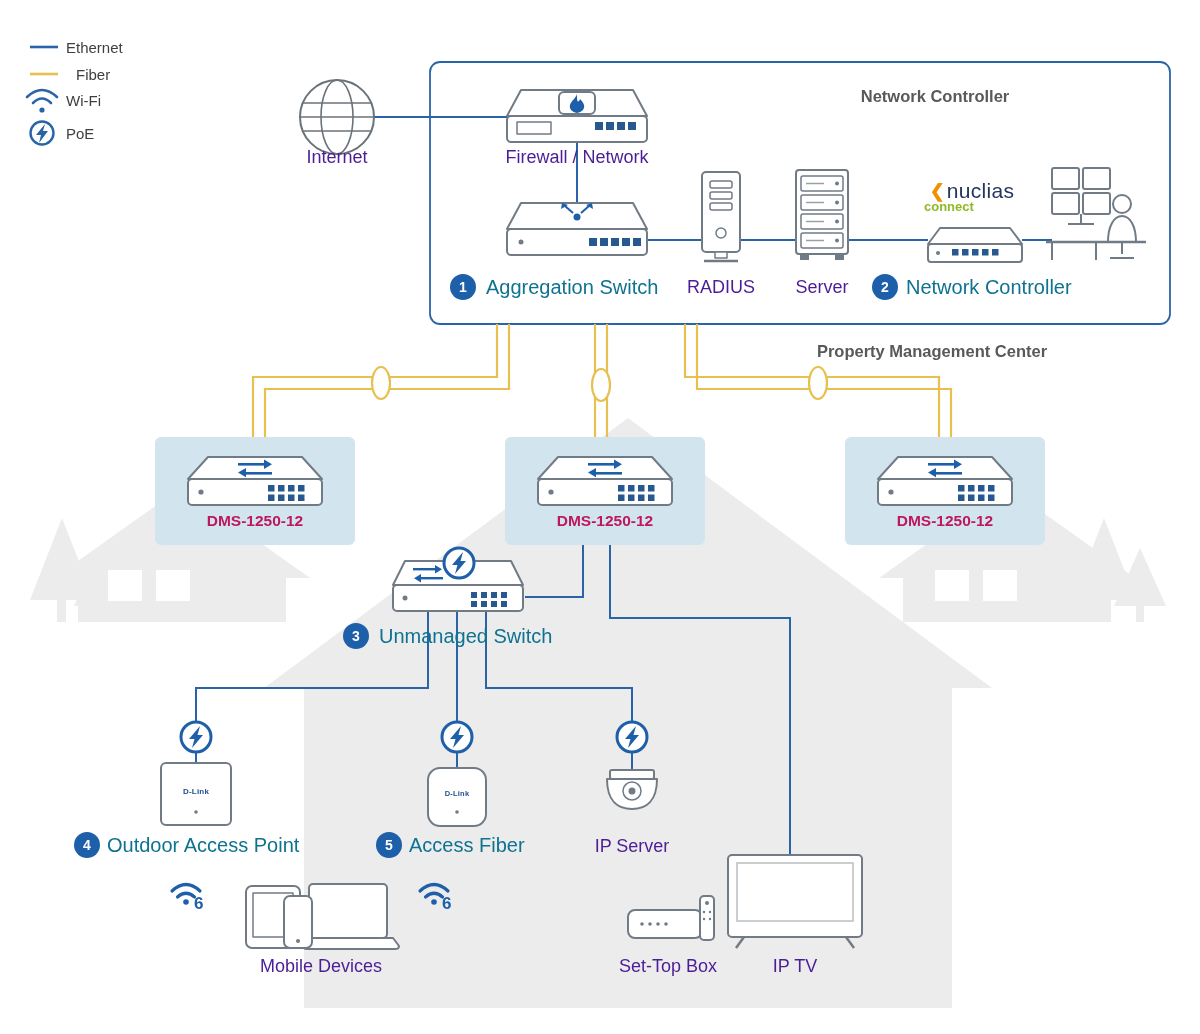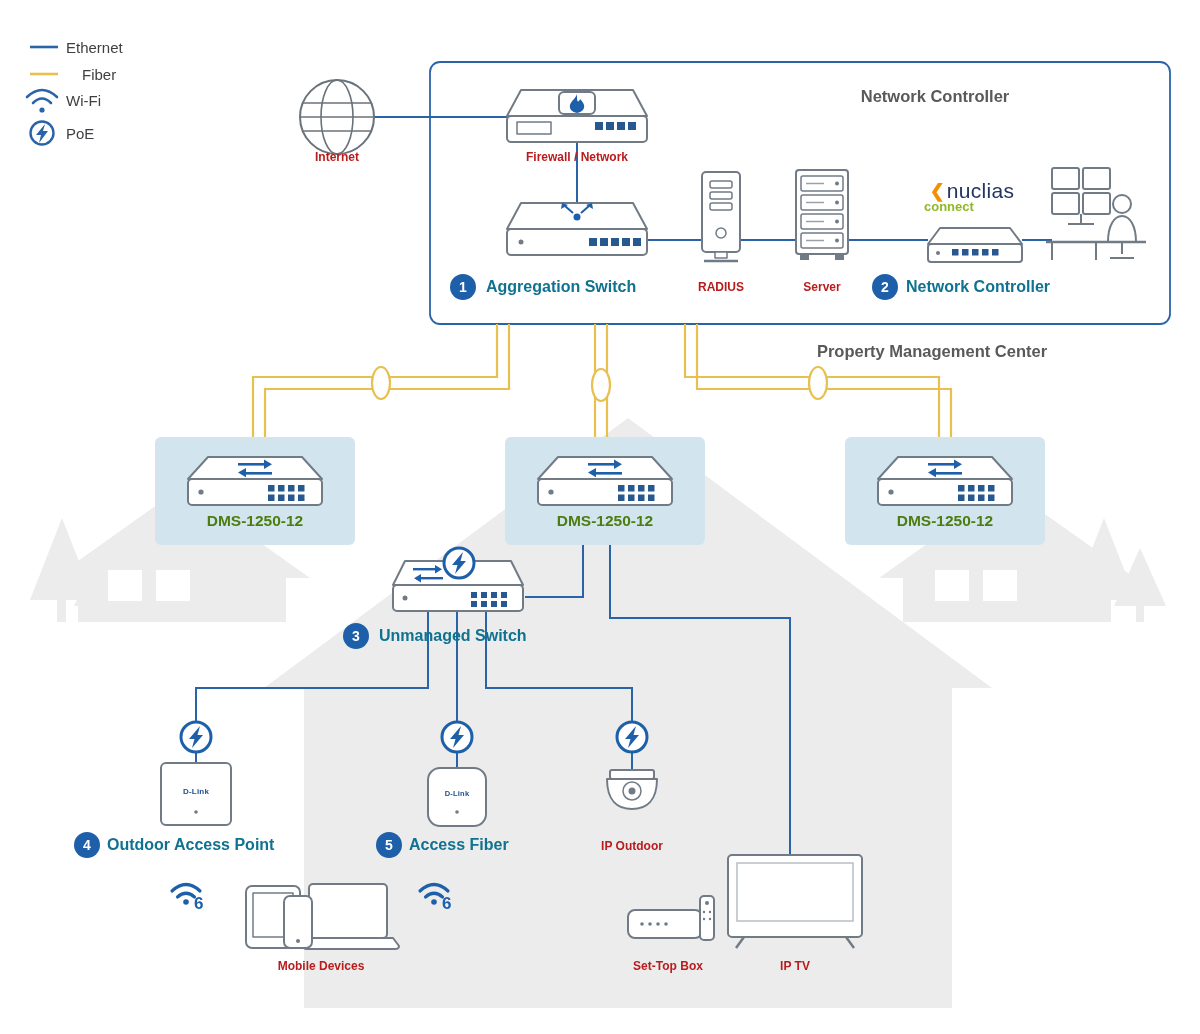--- a/index.html
+++ b/index.html
@@ -3,24 +3,24 @@
 <meta charset="utf-8">
 <style>
   *{margin:0;padding:0;box-sizing:border-box}
   html,body{width:1200px;height:1034px;background:#fff;overflow:hidden;
     font-family:"Liberation Sans",sans-serif}
   .stage{position:absolute;left:0;top:0;width:1107px;height:1034px}
   svg.layer{position:absolute;left:0;top:0}
   .lbl{position:absolute;white-space:nowrap}
   .c{transform:translate(-50%,-50%)}
   .lm{transform:translateY(-50%)}
-  .dark{color:#b91c1c;font-weight:700;font-size:12px}
+  .dark{color:#4c1d95;font-weight:400;font-size:18px}
   .head{color:#58595b;font-weight:700;font-size:16.5px}
-  .teal{color:#0e7290;font-weight:700;font-size:16px}
-  .model{color:#4d7c0f;font-weight:700;font-size:15.5px}
+  .teal{color:#0e7290;font-weight:400;font-size:20px}
+  .model{color:#be185d;font-weight:700;font-size:15.5px}
   .legendlbl{color:#3d3f42;font-size:15px}
   .badge{position:absolute;width:26px;height:26px;border-radius:50%;background:#1d5fa9;
     color:#fff;font-size:14px;font-weight:700;line-height:26px;text-align:center;
     transform:translate(-50%,-50%)}
   .brandtxt{color:#1d4f8f;font-weight:700;font-size:8px;letter-spacing:.2px}
   .nuclias{position:absolute;left:924px;top:180px;width:96px}
   .nuclias .row{display:flex;align-items:center;justify-content:center;gap:2px}
   .nuclias .mark{color:#f29100;font-weight:700;font-size:18px;line-height:1}
   .nuclias .brand{color:#23365f;font-weight:400;font-size:21px;letter-spacing:.3px;line-height:1}
   .nuclias .sub{color:#8fb927;font-size:13px;font-weight:700;text-align:left;margin-top:-2px;padding-right:3px}
@@ -322,21 +322,21 @@
       <circle cx="42" cy="110" r="2.6" fill="#2a64a8" stroke="none"></circle>
     </g>
     <g>
       <circle cx="42" cy="133" r="11.5" fill="none" stroke="#2a64a8" stroke-width="2.4"></circle>
       <polygon points="45,124 36,135 41,135 39,143 48,131 43,131" fill="#2a64a8"></polygon>
     </g>
   </g>
 </svg>
 
 <div class="lbl lm legendlbl" style="left:66px;top:47px">Ethernet</div>
-<div class="lbl lm legendlbl" style="left:82px;top:74px">Fiber</div>
+<div class="lbl lm legendlbl" style="left:76px;top:74px">Fiber</div>
 <div class="lbl lm legendlbl" style="left:66px;top:100px">Wi-Fi</div>
 <div class="lbl lm legendlbl" style="left:66px;top:133px">PoE</div>
 
 <div class="lbl c head" style="left:935px;top:96px">Network Controller</div>
 <div class="lbl c dark" style="left:337px;top:157px">Internet</div>
 <div class="lbl c dark" style="left:577px;top:157px">Firewall / Network</div>
 
 <div class="badge" style="left:463px;top:287px">1</div>
 <div class="lbl lm teal" style="left:486px;top:287px">Aggregation Switch</div>
 <div class="lbl c dark" style="left:721px;top:287px">RADIUS</div>
@@ -358,21 +358,21 @@
 <div class="lbl c model" style="left:605px;top:521px">DMS-1250-12</div>
 <div class="lbl c model" style="left:945px;top:521px">DMS-1250-12</div>
 
 <div class="badge" style="left:356px;top:636px">3</div>
 <div class="lbl lm teal" style="left:379px;top:636px">Unmanaged Switch</div>
 
 <div class="badge" style="left:87px;top:845px">4</div>
 <div class="lbl lm teal" style="left:107px;top:845px">Outdoor Access Point</div>
 <div class="badge" style="left:389px;top:845px">5</div>
 <div class="lbl lm teal" style="left:409px;top:845px">Access Fiber</div>
-<div class="lbl c dark" style="left:632px;top:846px">IP Outdoor</div>
+<div class="lbl c dark" style="left:632px;top:846px">IP Server</div>
 
 <div class="lbl c brandtxt" style="left:196px;top:791px">D-Link</div>
 <div class="lbl c brandtxt" style="left:457px;top:793px;font-size:7.5px">D-Link</div>
 
 <div class="lbl c dark" style="left:321px;top:966px">Mobile Devices</div>
 <div class="lbl c dark" style="left:668px;top:966px">Set-Top Box</div>
 <div class="lbl c dark" style="left:795px;top:966px">IP TV</div>
 
 </div>
 

